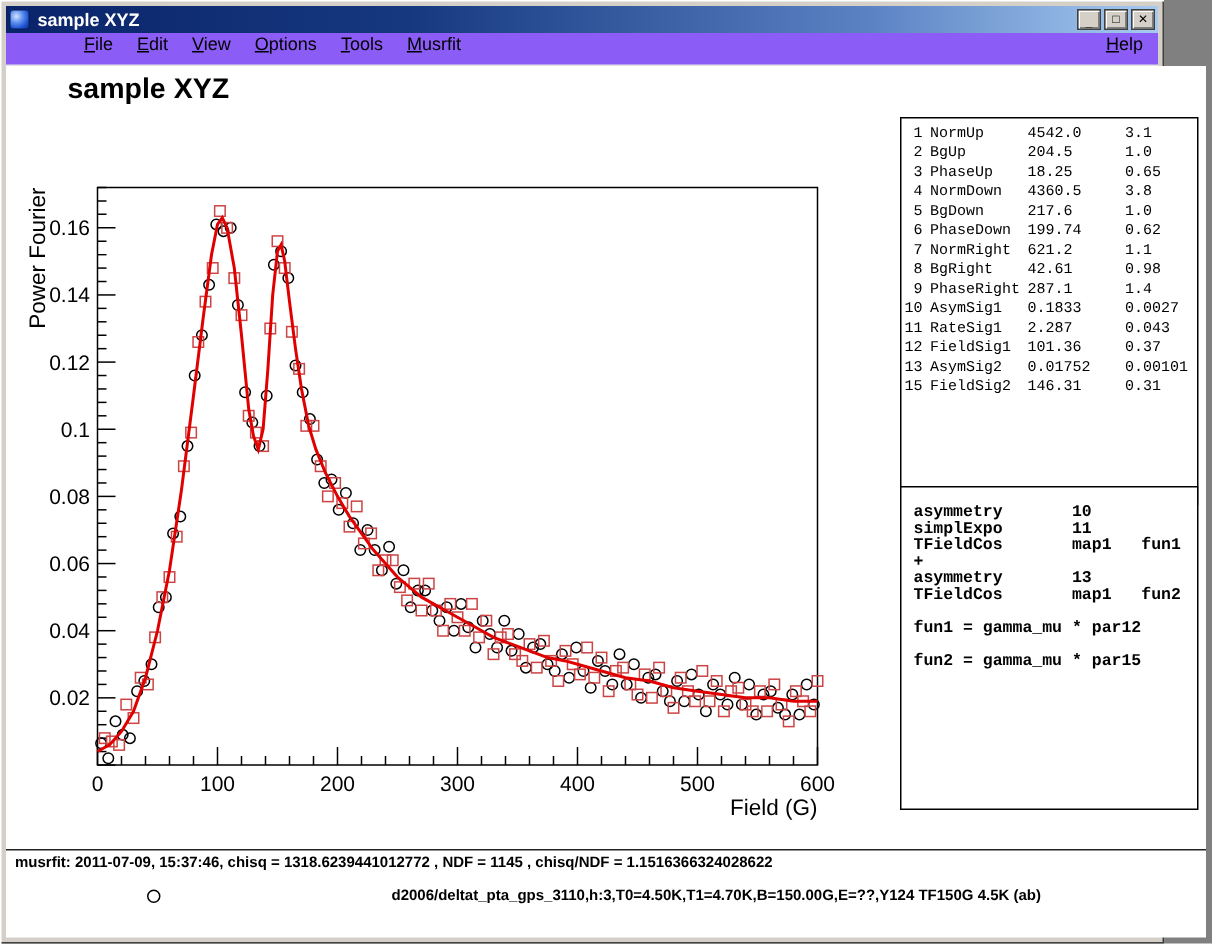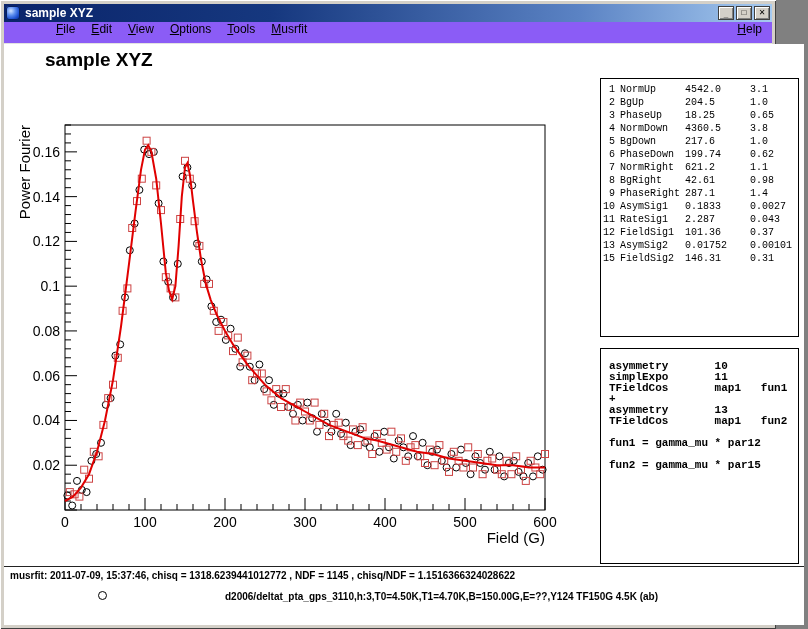--- a/index.html
+++ b/index.html
@@ -16,25 +16,25 @@
   .menu-item{padding:0 8px;cursor:default;white-space:nowrap;}
   .menu-item::first-letter{text-decoration:underline;}
   .menu-help{margin-left:auto;padding-right:10px;}
   .canvas{position:relative;width:800px;height:581px;background:#ffffff;overflow:hidden;}
   .pad-title{position:absolute;left:41px;top:5px;font-size:19px;font-weight:bold;color:#000;}
   #chart{position:absolute;left:0;top:0;}
   #chart text{font-family:"Liberation Sans",sans-serif;fill:#000;}
   .param-box{position:absolute;left:596px;top:34px;width:199px;height:259px;border:1px solid #000;background:#fff;box-sizing:border-box;padding:4px 0 0 2px;font-family:"Liberation Mono",monospace;font-size:10px;line-height:13px;color:#000;}
   .param-row{display:grid;grid-template-columns:12px 60px 60px auto;column-gap:5px;}
   .pc-no{text-align:right;}
-  .theory-box{position:absolute;left:596px;top:304px;width:199px;height:216px;border:1px solid #000;background:#fff;box-sizing:border-box;padding:12px 0 0 8px;font-family:"Liberation Mono",monospace;font-size:11px;font-weight:bold;line-height:11px;color:#000;}
+  .theory-box{position:absolute;left:596px;top:280px;width:199px;height:216px;border:1px solid #000;background:#fff;box-sizing:border-box;padding:12px 0 0 8px;font-family:"Liberation Mono",monospace;font-size:11px;font-weight:bold;line-height:11px;color:#000;}
   .theory-line{white-space:pre;min-height:11px;}
   .separator{position:absolute;left:0;top:522px;width:800px;height:1px;background:#222;}
   .status{position:absolute;left:6px;top:526px;font-size:10px;font-weight:bold;color:#000;white-space:nowrap;}
-  .legend-row{position:absolute;left:94px;display:flex;align-items:flex-start;height:12px;}
+  .legend-row{position:absolute;left:94px;display:flex;align-items:center;height:12px;gap:36px;}
   .legend-row.r1{top:547px;}
   .legend-row.r2{top:563px;}
   .legend-row .marker{width:7px;height:7px;border:1px solid #000;border-radius:50%;flex:0 0 auto;}
   .legend-row.sq .marker{border-radius:0;border-color:#cc4444;}
   .legend-text{margin-left:118px;font-size:10px;font-weight:bold;color:#000;white-space:nowrap;}
 </style>
 </head>
 <body>
 
 <div class="window">

